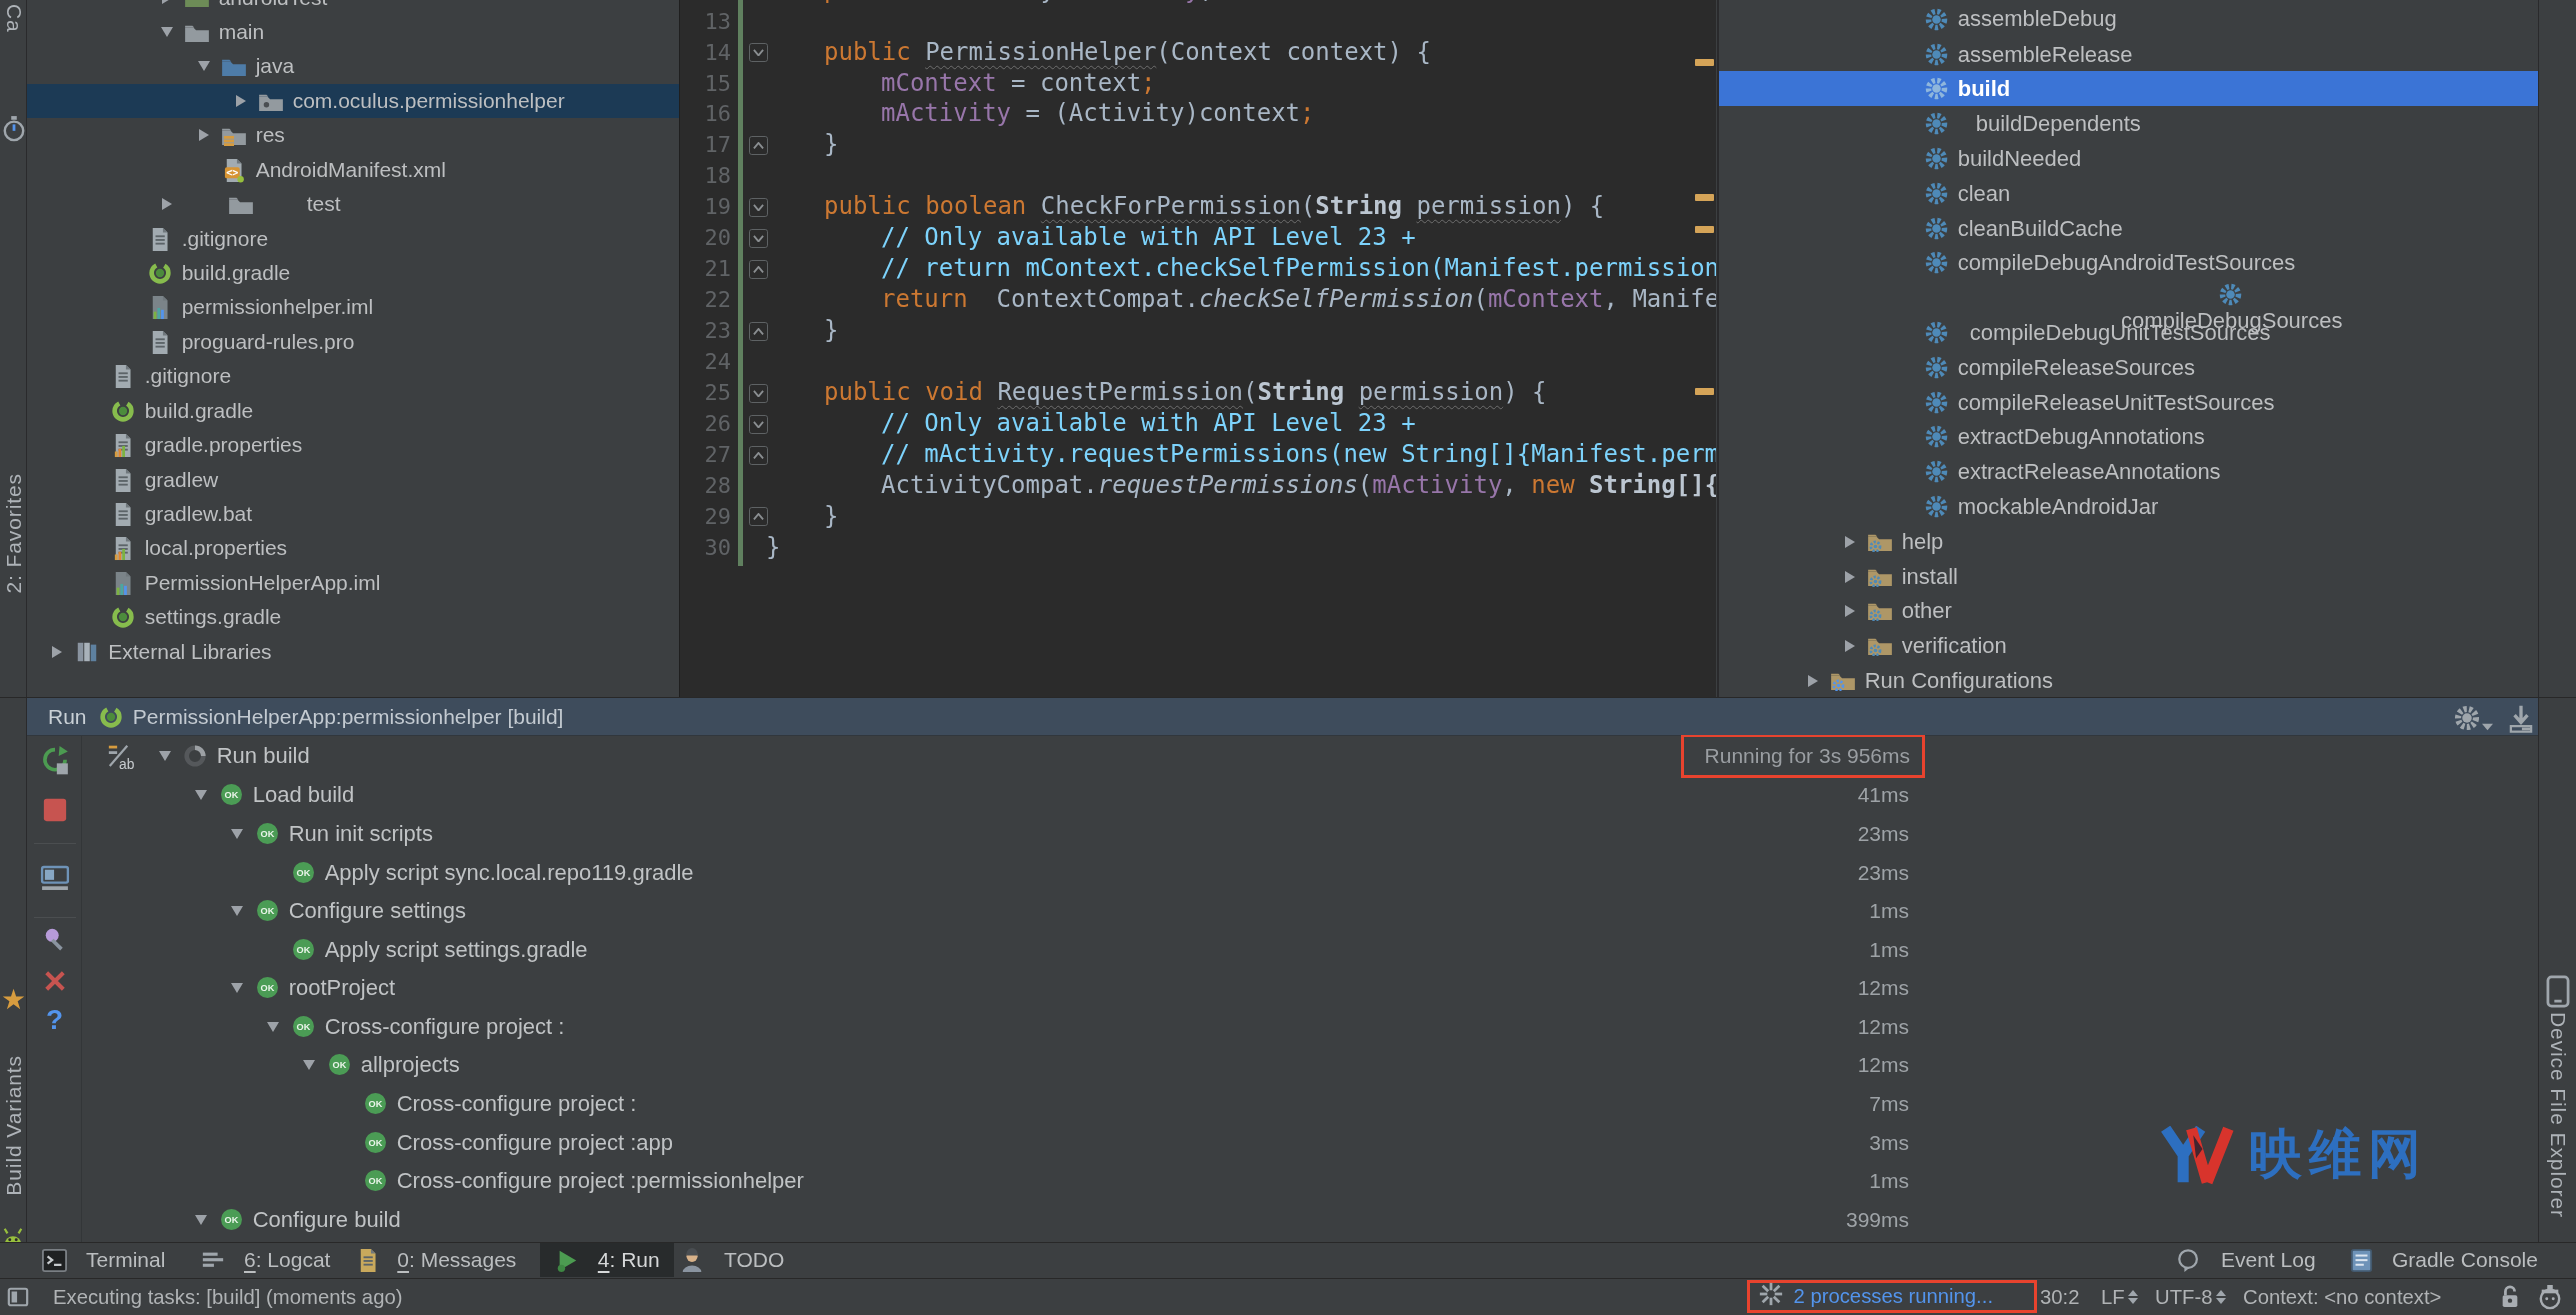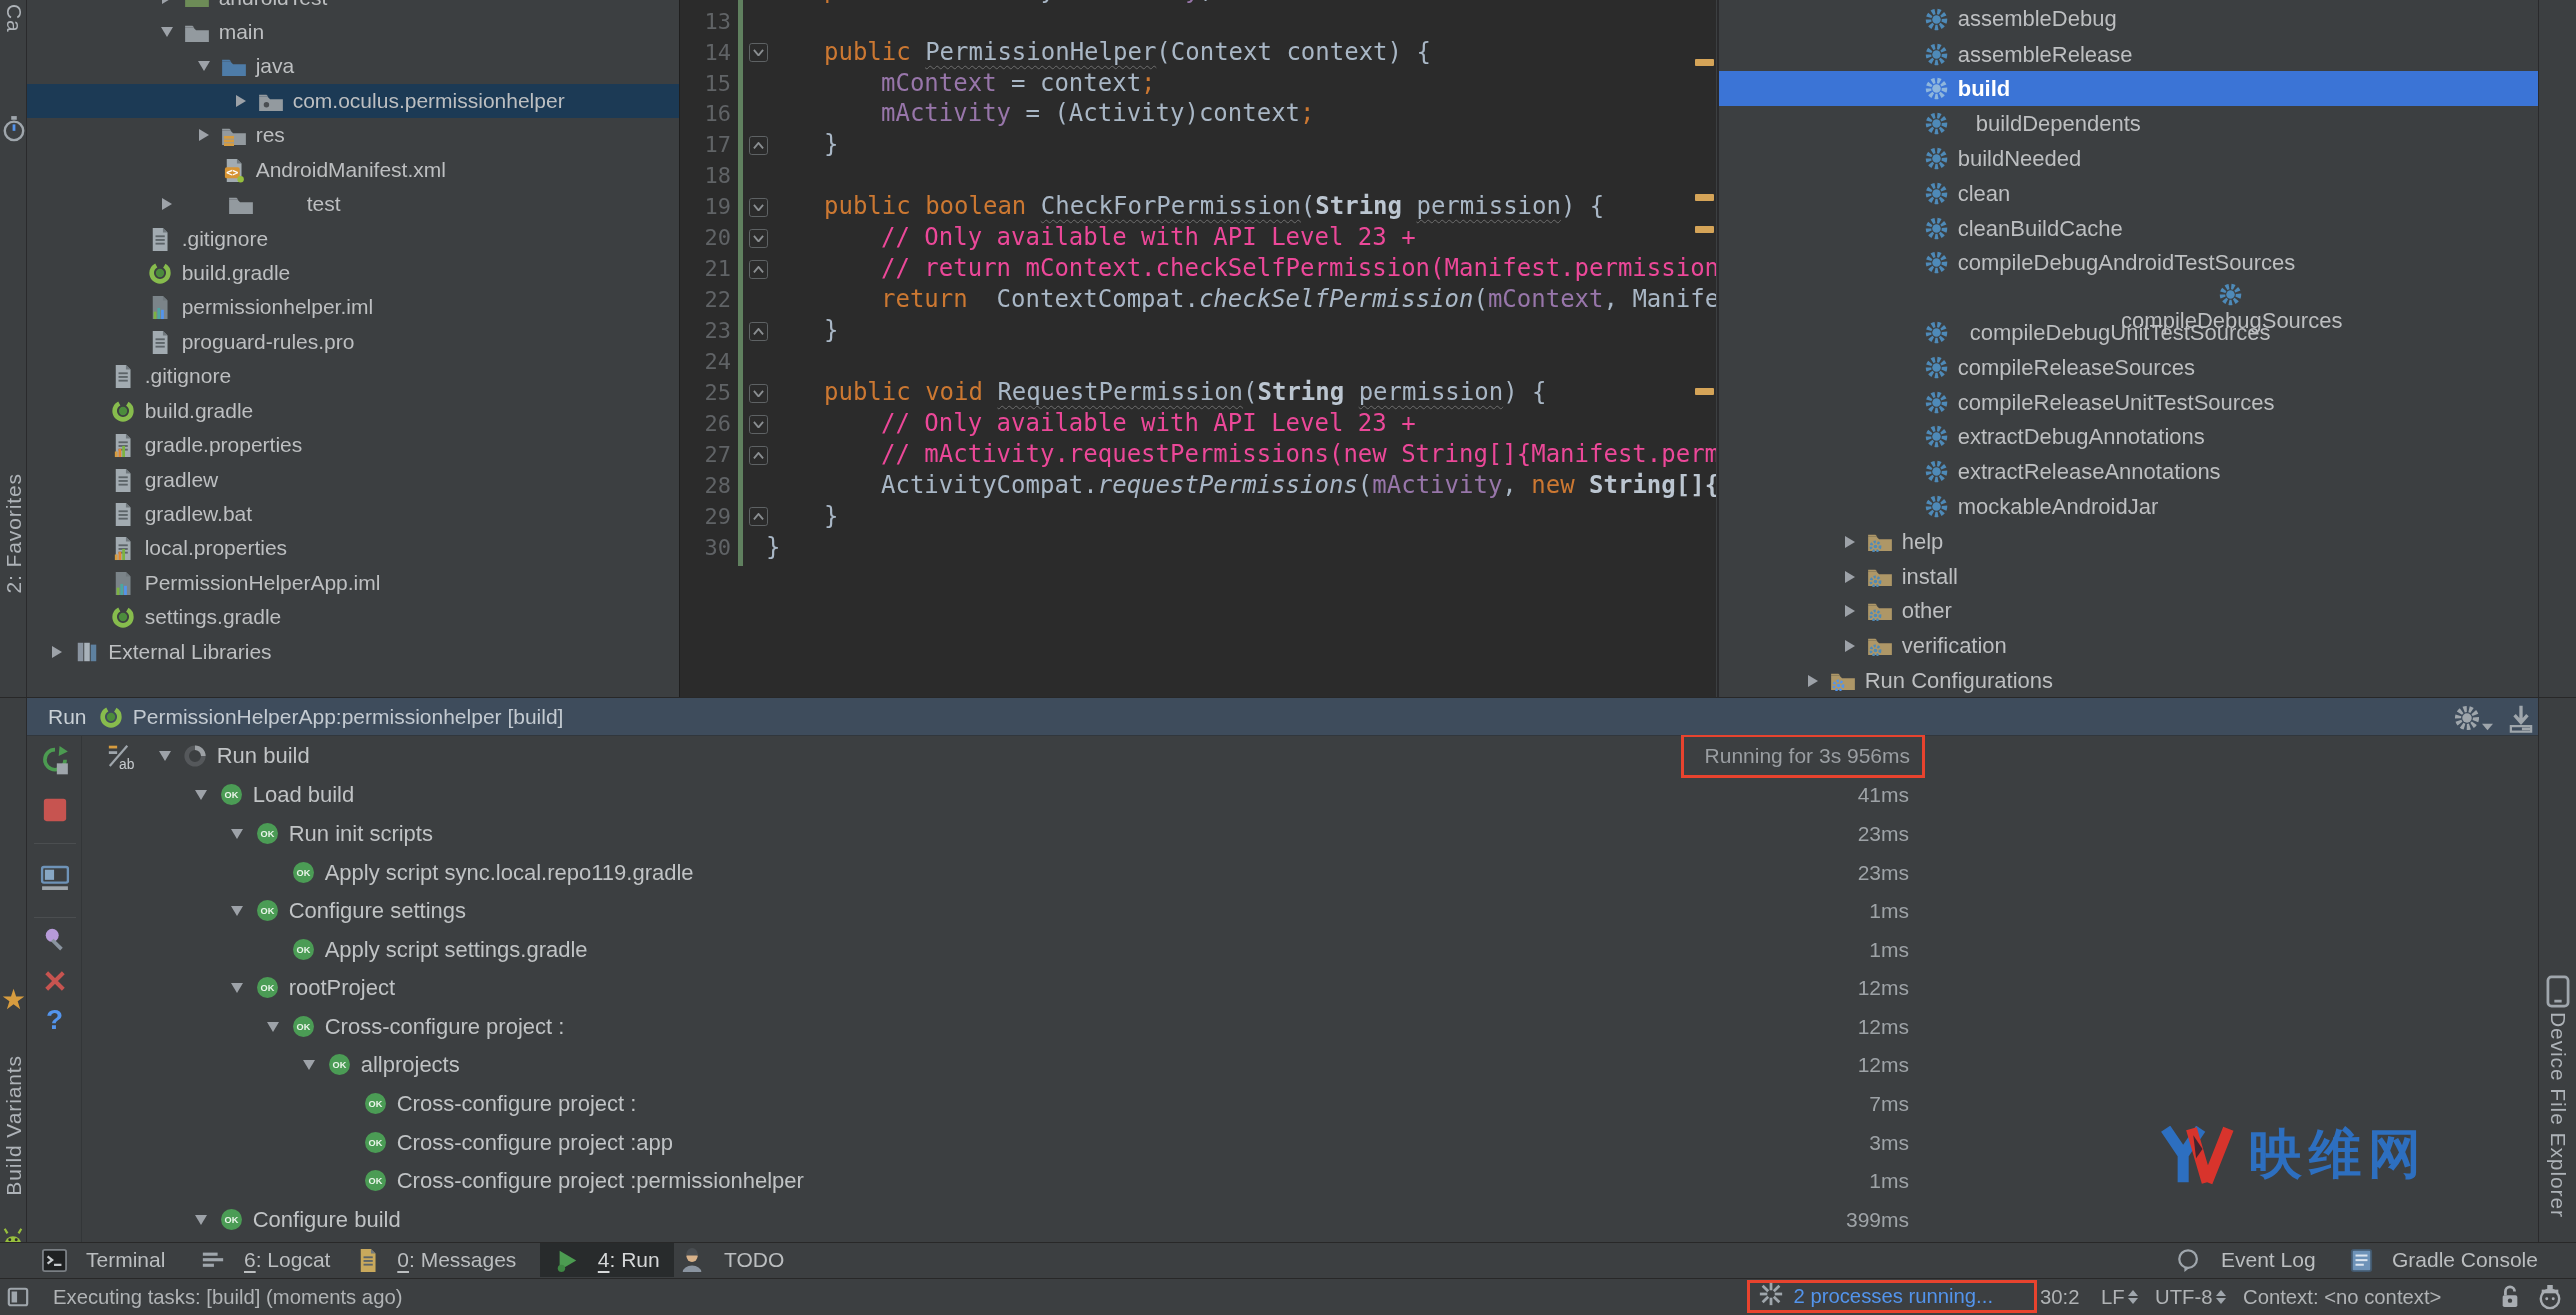--- a/index.html
+++ b/index.html
@@ -27,21 +27,21 @@
   .rlabel { margin-left:6.5px; }
 
   
   #editor { left:680px; top:0; width:1036px; height:697px; background:#2B2B2B; overflow:hidden; }
   .eline { position:absolute; height:31px; line-height:31px; white-space:pre;
            font-family:"DejaVu Sans Mono", monospace; font-size:24px; color:#A9B7C6; }
   .lnum  { position:absolute; width:51px; text-align:right; color:#606366;
            font-family:"DejaVu Sans Mono", monospace; font-size:22px; height:31px; line-height:31px; }
   .tok-k { color:#CC7832; } .tok-o { color:#CC7832; }
   .tok-f { color:#9876AA; }
-  .tok-c { color:#ec4899;text-align:center; }
+  .tok-c { color:#7dd3fc;text-align:center; }
   .tok-p { color:#A9B7C6; }
   .tok-b { color:#BCC6D1; font-weight:bold; }
   .tok-i { color:#A9B7C6; font-style:italic; }
   .tok-w { color:#A9B7C6; text-decoration:underline wavy #6E6E6E 0.9px; text-underline-offset:4.6px; }
   .vcsbar { position:absolute; left:58px; top:0; width:4.6px; height:566px; background:#60805F; }
   .foldbox { position:absolute; left:69px; width:18.5px; height:18.5px; border:0.9px solid #5E6264; border-radius:2.8px;
              display:flex; align-items:center; justify-content:center; }
   .foldbox svg { display:block; }
   .emark { position:absolute; left:1015px; width:18.5px; height:6.5px; background:#D5A458; border-radius:0.9px; }
 

